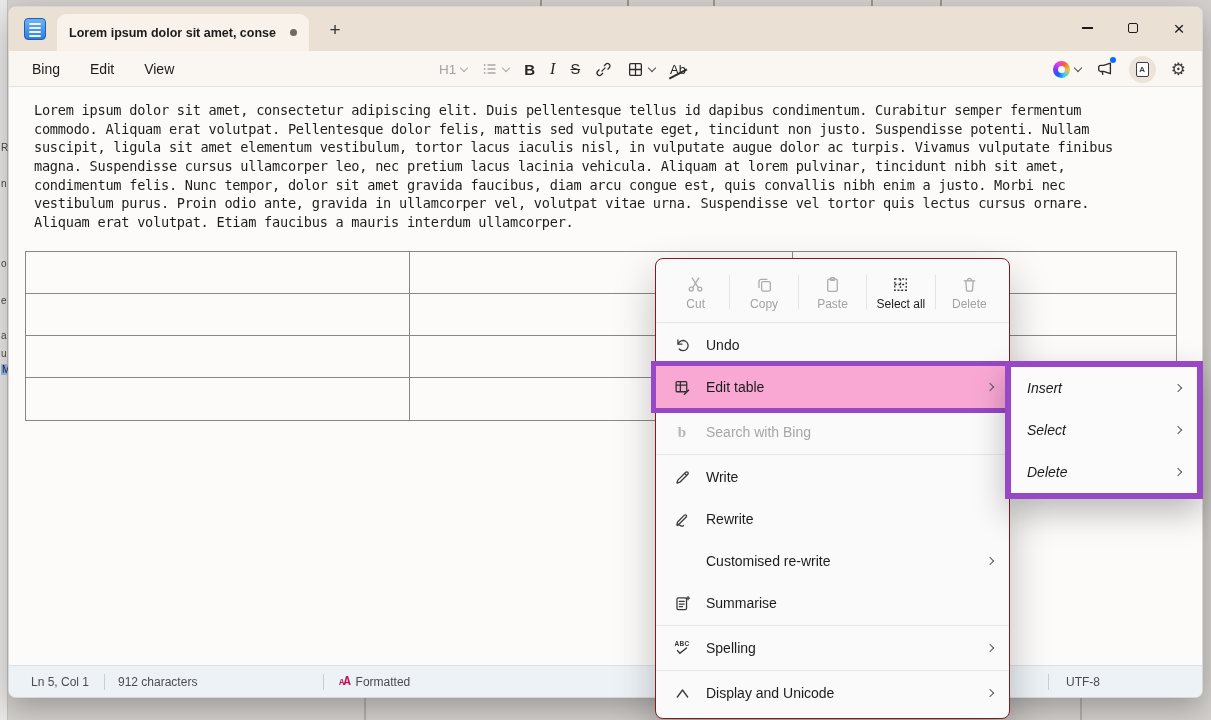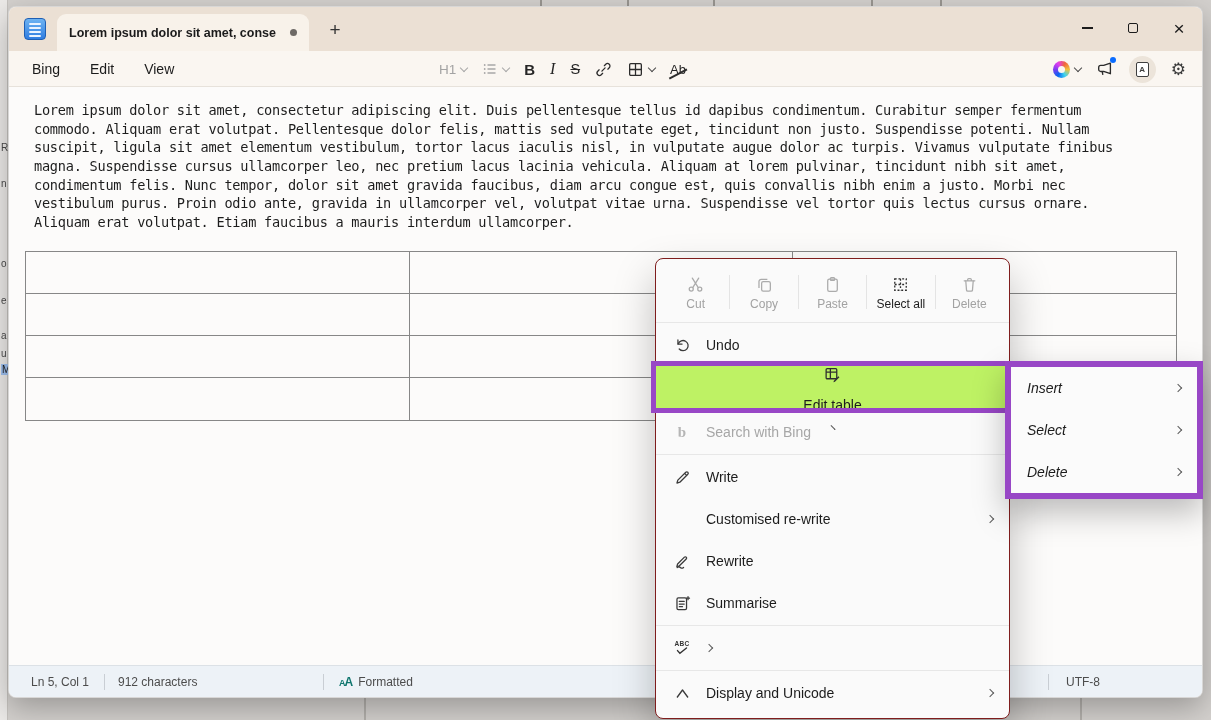--- a/index.html
+++ b/index.html
@@ -52,37 +52,37 @@
   .text{position:absolute;left:25px;top:15px;font-family:"DejaVu Sans Mono","Liberation Mono",monospace;font-size:13.6px;color:#1d1d1d;letter-spacing:-0.25px;}
   .line{height:18.7px;white-space:pre;}
   .doc-table{position:absolute;left:16px;top:164px;width:1152px;display:grid;grid-template-columns:384px 383px 383px;grid-template-rows:repeat(4,42px);border:1px solid #878787;background:transparent;}
   .doc-table>div{border-right:1px solid #878787;border-bottom:1px solid #878787;}
   .doc-table>div:nth-child(3n){border-right:none;}
   .doc-table>div:nth-child(n+10){border-bottom:none;}
   
   .statusbar{position:absolute;left:0;bottom:0;width:100%;height:32px;background:#edf2f7;border-top:1px solid #dce1e6;font-size:12px;color:#4c4c4c;}
   .sb{position:absolute;top:0;height:32px;display:flex;align-items:center;gap:6px;}
   .sbdiv{position:absolute;top:8px;width:1px;height:16px;background:#c9ced4;}
-  .aa{font-weight:600;color:#0f766e;letter-spacing:-1px;}
+  .aa{font-weight:600;color:#be185d;letter-spacing:-1px;font-family:Liberation Mono, monospace;}
   .aa .sm{font-size:9px;}
   
   .ctx{position:absolute;left:655px;top:258px;width:355px;background:#fafafa;border:1px solid #7f1d1d;border-radius:8px;box-shadow:0 18px 40px rgba(0,0,0,.25);padding:4px 0;z-index:5;}
   .qrow{height:58px;display:flex;align-items:center;padding:0 6px;}
   .qa{flex:1;display:flex;flex-direction:column;align-items:center;justify-content:center;gap:4px;font-size:12px;color:#1c1c1c;}
   .qa.dis{color:#a2a2a2;}
   .qa .qic{height:19px;display:flex;align-items:flex-end;color:#404040;}
   .qa.dis .qic{color:#ababab;}
   .qsep{width:1px;height:34px;background:#e4e4e4;flex:0 0 auto;}
   .mdiv{height:1px;background:#e7e7e7;margin:1px 0;}
   .mi{height:42px;display:flex;align-items:center;padding:0 16px;gap:14px;font-size:14px;color:#1c1c1c;position:relative;}
   .mi .ic{width:20px;display:flex;justify-content:center;color:#3a3a3a;}
   .mi .lbl{flex:1;}
   .mi.dis{color:#a6a6a6;}
   .mi.dis .ic{color:#b6b6b6;}
-  .mi.hilite{background:#bef264;outline:5px solid #9847c6;flex-direction:column;}
+  .mi.hilite{background:#f9a8d4;outline:5px solid #9847c6;}
   .bingb{font-weight:700;font-size:15px;color:#b6b6b6;font-family:"Liberation Serif",serif;}
   .abcstack{display:flex;flex-direction:column;align-items:center;line-height:1;}
   .abcstack .abct{font-size:6.5px;font-weight:700;letter-spacing:.3px;color:#333;}
   
   .submenu{position:absolute;left:1005px;top:361px;width:198px;border:6px solid #9847c6;background:#fbfbfb;box-shadow:0 14px 30px rgba(0,0,0,.25);z-index:6;}
   .smi{height:42px;display:flex;align-items:center;padding:0 16px;font-size:14px;color:#1c1c1c;background:#fbfbfb;}
   .smi .lbl{flex:1;font-style:italic;}
   svg{display:block;}
 </style>
 </head>
@@ -325,33 +325,33 @@
       <span class="ic">
           <svg width="17" height="17" viewBox="0 0 16 16" fill="none" stroke="#3a3a3a" stroke-width="1.2" stroke-linejoin="round">
             <path d="M2.8 13.2l.8-2.7 7.5-7.5a1.3 1.3 0 0 1 1.9 1.9l-7.5 7.5z"></path>
             <path d="M10 4.1l1.9 1.9"></path>
           </svg>
         </span>
       <span class="lbl">Write</span>
     </div>
 
     <div class="mi">
-      <span class="ic"></span>
-      <span class="lbl">Customised re-write</span>
-      <span class="chr"></span>
-    </div>
-
-    <div class="mi">
       <span class="ic">
           <svg width="17" height="17" viewBox="0 0 16 16" fill="none" stroke="#3a3a3a" stroke-width="1.2" stroke-linejoin="round" stroke-linecap="round">
             <path d="M3.4 10.3L9.8 3.9a1.2 1.2 0 0 1 1.7 1.7l-6.4 6.4-2.4.7z"></path>
             <path d="M3 13.6c1-.9 2-.9 3 0s2 .9 3 0"></path>
           </svg>
         </span>
       <span class="lbl">Rewrite</span>
+    </div>
+
+    <div class="mi">
+      <span class="ic"></span>
+      <span class="lbl">Customised re-write</span>
+      <span class="chr"></span>
     </div>
 
     <div class="mi">
       <span class="ic">
           <svg width="17" height="17" viewBox="0 0 16 16" fill="none" stroke="#3a3a3a" stroke-width="1.2" stroke-linecap="round">
             <rect x="2.8" y="2.8" width="9" height="11" rx="1.3"></rect>
             <path d="M5 6h4.6M5 8.5h4.6M5 11h3"></path>
             <path d="M13.2 1.6v2.8M11.8 3h2.8"></path>
           </svg>
         </span>
@@ -361,20 +361,21 @@
 
     <div class="mi">
       <span class="ic">
         <span class="abcstack">
             <span class="abct">ABC</span>
             <svg width="12" height="8" viewBox="0 0 12 8" fill="none" stroke="#333" stroke-width="1.4" stroke-linecap="round">
               <path d="M1.5 3.6l2.4 2.6L10.5 1"></path>
             </svg>
           </span>
       </span>
+      <span class="lbl">Spelling</span>
       <span class="chr"></span>
     </div>
     <div class="mdiv"></div>
 
     <div class="mi">
       <span class="ic">
           <svg width="15" height="11" viewBox="0 0 15 11" fill="none" stroke="#3a3a3a" stroke-width="1.3" stroke-linejoin="round">
             <path d="M2 9.5L7.5 2 13 9.5"></path>
           </svg>
         </span>

